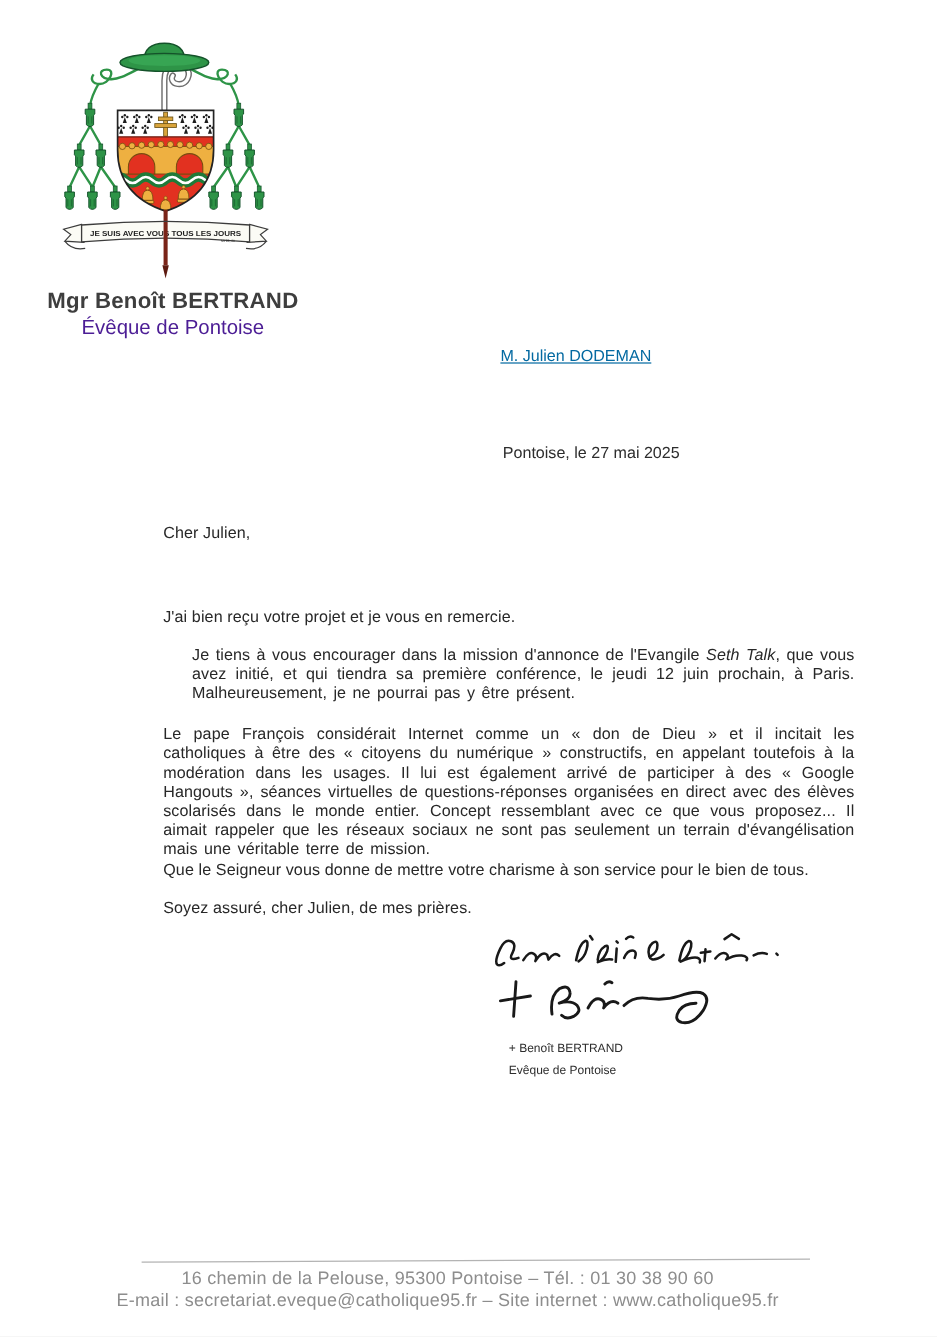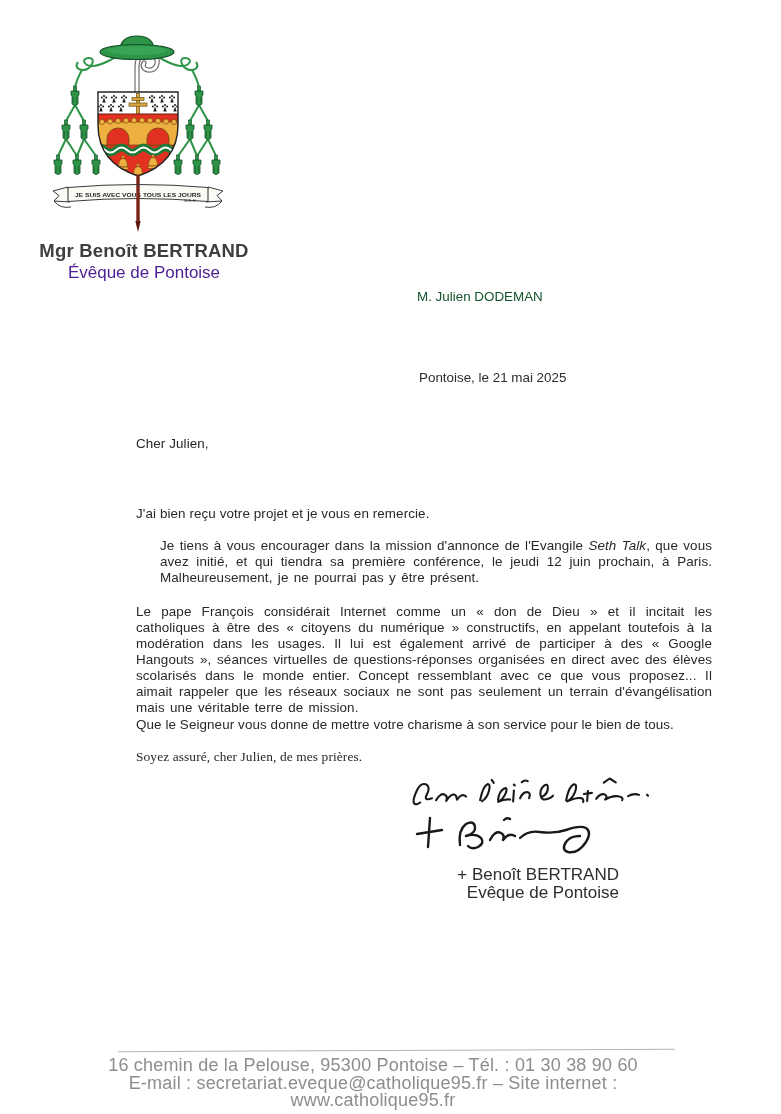--- a/index.html
+++ b/index.html
@@ -8,35 +8,35 @@
     margin:0 auto;overflow:hidden;
     font-family:"Liberation Sans","DejaVu Sans",sans-serif;
     color:#2a2a2a;
   }
   .abs{position:absolute;}
   
   .lh-text{left:22px;top:240px;width:244px;text-align:center;}
   .lh-name{font-size:18.5px;font-weight:bold;color:#3e3e3e;line-height:21px;letter-spacing:.2px;}
   .lh-title{font-size:17px;color:#4c1d95;line-height:20px;margin-top:2px;}
   
-  .recipient{left:417px;top:289px;font-size:13.4px;color:#14532d;}
+  .recipient{left:417px;top:289px;font-size:13.4px;color:#0369a1;text-decoration:underline;}
   .dateline{left:419px;top:370px;font-size:13.4px;color:#2d2d2d;}
   
   .body{left:136px;top:436px;width:576px;font-size:13.4px;line-height:16px;color:#282828;letter-spacing:.1px;}
   .body p{margin:0 0 16px 0;text-align:justify;word-spacing:1.5px;}
   .body p.nj{text-align:left;word-spacing:normal;}
   .body .salutation{margin-bottom:54px;}
   .body .p2{margin-bottom:18px;margin-left:24px;}
   .body .p3{margin-bottom:1px;}
-  .body .p6{margin-bottom:0;font-family:Liberation Serif, serif;}
-  
-  .typed-sig{left:424px;top:866px;width:195px;text-align:right;font-size:17px;line-height:17.5px;color:#2d2d2d;}
+  .body .p6{margin-bottom:0;}
+  
+  .typed-sig{left:424px;top:866px;width:195px;text-align:left;font-size:10px;line-height:17.5px;color:#2d2d2d;}
   
   .footer-rule{left:118px;top:1050px;width:557px;height:1px;background:#b3b3b3;transform:rotate(-.25deg);}
-  .footer-text{left:95px;top:1057px;width:556px;text-align:center;font-size:18px;line-height:17.5px;color:#8d8d8d;letter-spacing:.2px;}
+  .footer-text{left:95px;top:1057px;width:556px;text-align:center;font-size:15px;line-height:17.5px;color:#8d8d8d;letter-spacing:.2px;}
   svg text{font-family:"Liberation Sans","DejaVu Sans",sans-serif;}
   .hand path{fill:none;stroke:#191919;stroke-width:2.1;stroke-linecap:round;stroke-linejoin:round;}
   .hand .sig{stroke-width:2.4;}
 </style>
 </head>
 <body>
 
 <div class="page">
 
   <svg class="abs" style="left:40px;top:25px" width="200" height="210" viewBox="0 0 200 210">
@@ -170,21 +170,21 @@
     <line x1="98" y1="160" x2="98" y2="196" stroke="#7a2418" stroke-width="3.4"></line>
     <polygon points="95.3,196 100.7,196 98,207" fill="#5d1a10"></polygon>
   </svg>
 
   <div class="abs lh-text">
     <div class="lh-name">Mgr Benoît BERTRAND</div>
     <div class="lh-title">Évêque de Pontoise</div>
   </div>
 
   <div class="abs recipient">M. Julien DODEMAN</div>
-  <div class="abs dateline">Pontoise, le 21 mai 2025</div>
+  <div class="abs dateline">Pontoise, le 27 mai 2025</div>
 
   <div class="abs body">
     <p class="salutation nj">Cher Julien,</p>
     <p class="p1 nj">J'ai bien reçu votre projet et je vous en remercie.</p>
     <p class="p2"><span>Je tiens à vous encourager dans la mission d'annonce de l'Evangile</span> <i>Seth Talk</i><span>, que vous avez initié, et qui tiendra sa première conférence, le jeudi 12 juin prochain, à Paris. Malheureusement, je ne pourrai pas y être présent.</span></p>
     <p class="p3">Le pape François considérait Internet comme un « don de Dieu » et il incitait les catholiques à être des « citoyens du numérique » constructifs, en appelant toutefois à la modération dans les usages. Il lui est également arrivé de participer à des « Google Hangouts », séances virtuelles de questions-réponses organisées en direct avec des élèves scolarisés dans le monde entier. Concept ressemblant avec ce que vous proposez... Il aimait rappeler que les réseaux sociaux ne sont pas seulement un terrain d'évangélisation mais une véritable terre de mission.</p>
     <p class="p5 nj">Que le Seigneur vous donne de mettre votre charisme à son service pour le bien de tous.</p>
     <p class="p6 nj">Soyez assuré, cher Julien, de mes prières.</p>
   </div>
 

